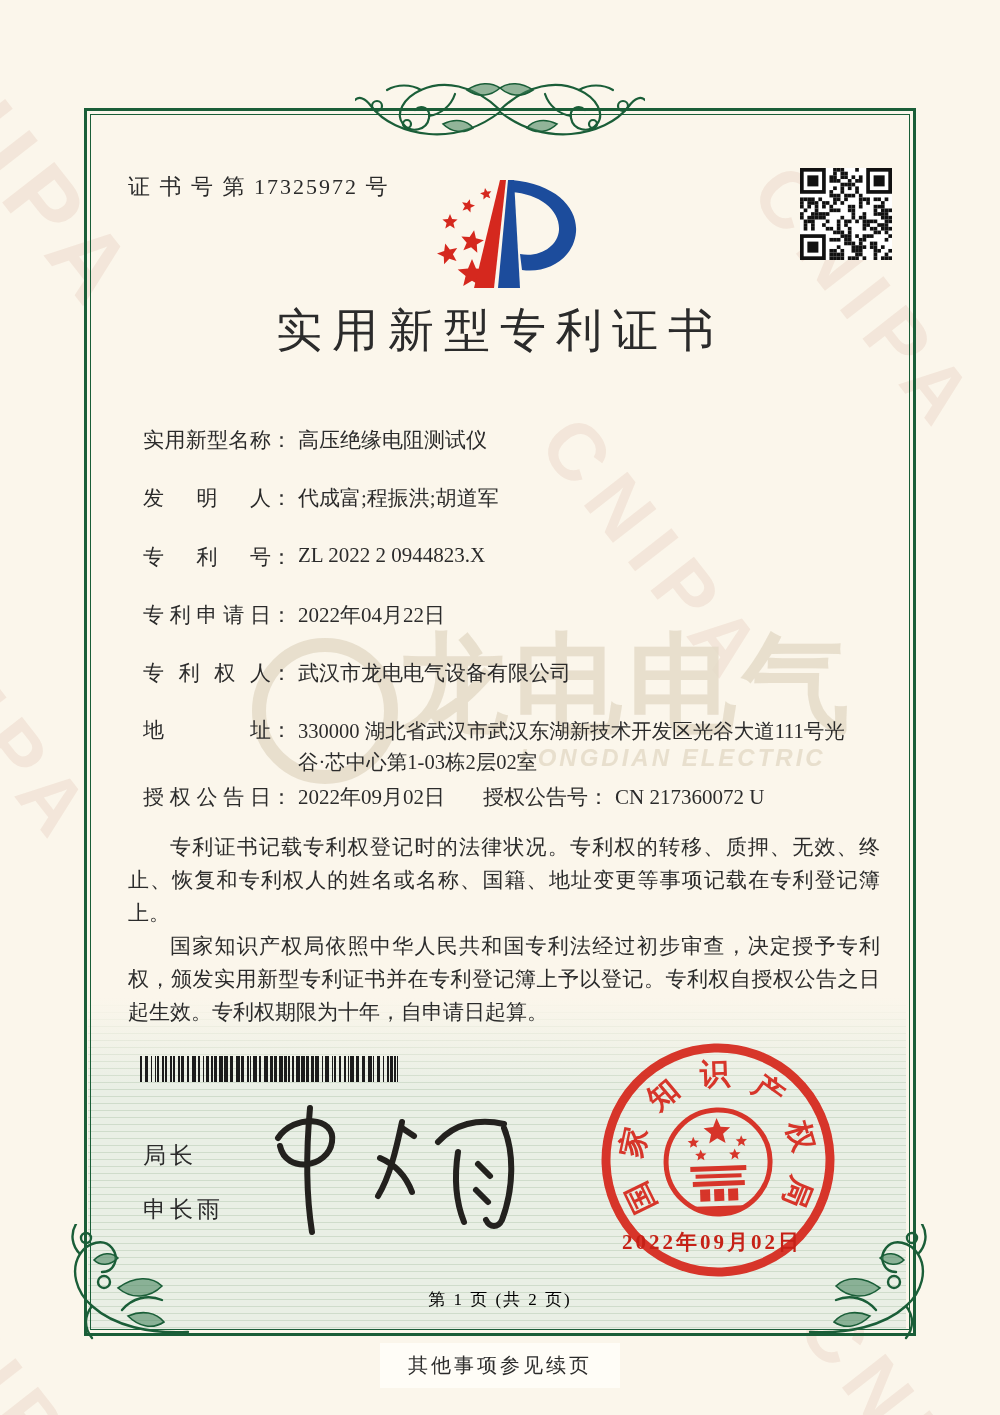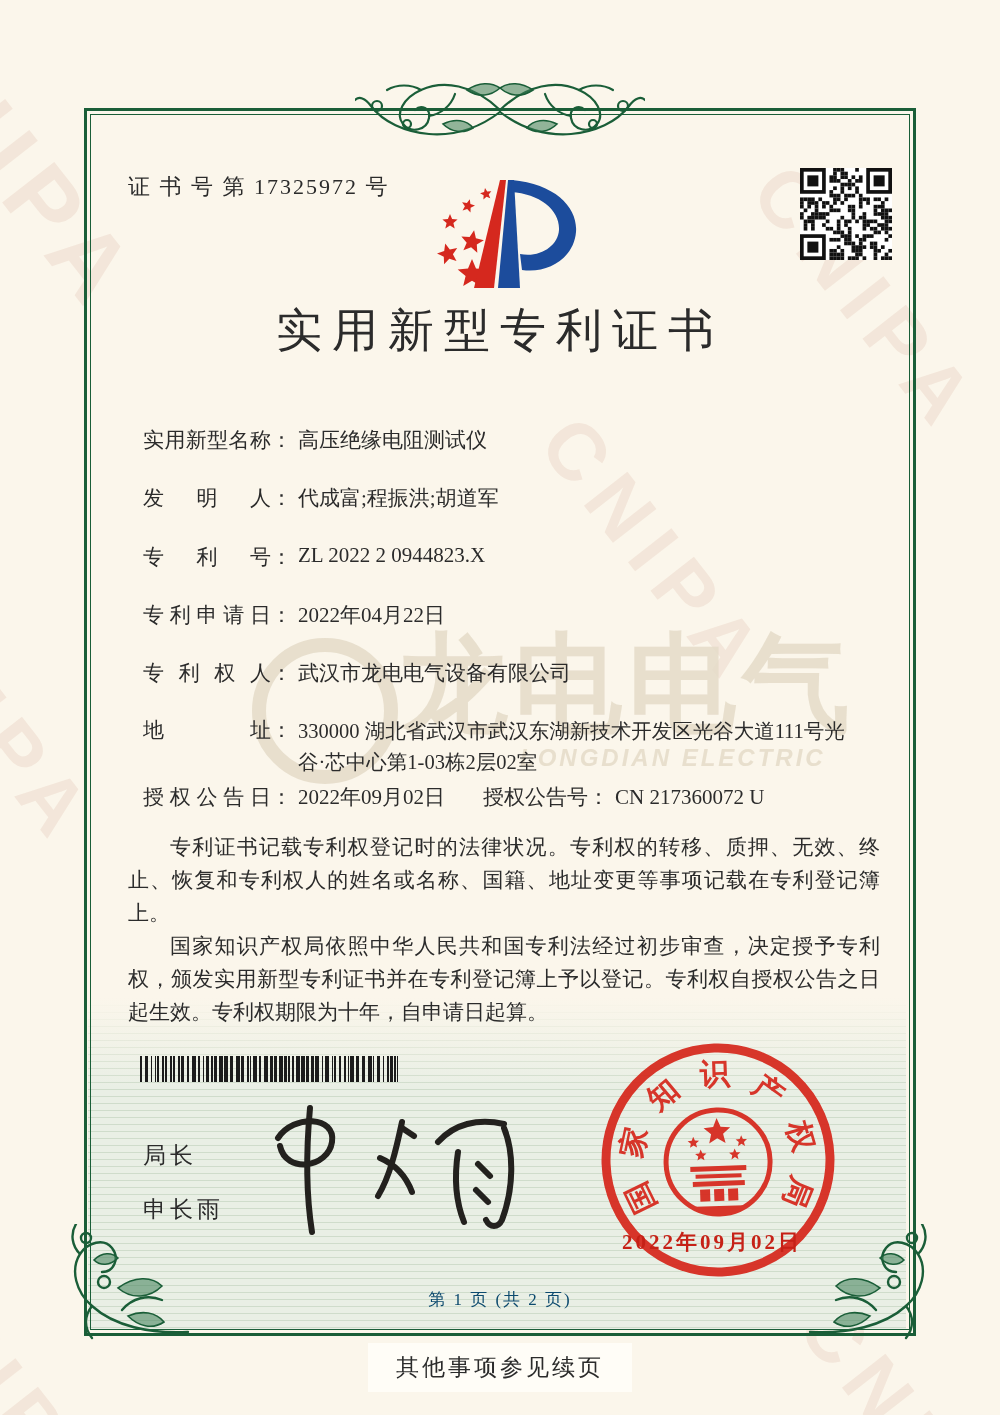--- a/index.html
+++ b/index.html
@@ -48,23 +48,23 @@
   .body-text p{margin:0;text-indent:2em;}
   
   .barcode{position:absolute;left:140px;top:1056px;z-index:2;}
   .sig-title{position:absolute;left:143px;top:1140px;font-size:23px;letter-spacing:4px;z-index:2;}
   .sig-name{position:absolute;left:143px;top:1194px;font-size:23px;letter-spacing:4px;z-index:2;}
   .signature{position:absolute;left:252px;top:1092px;z-index:2;}
   .seal{position:absolute;left:598px;top:1040px;z-index:3;opacity:.93;transform:rotate(-2deg);}
   .seal-date{position:absolute;left:622px;top:1228px;z-index:3;color:#c821166;
       color:#c62117;font-size:21px;letter-spacing:3px;font-weight:bold;z-index:3;}
   .page-num{position:absolute;left:0;right:0;top:1288px;text-align:center;font-size:17px;
-      letter-spacing:2px;z-index:2;color:#0c4a6e;}
+      letter-spacing:2px;z-index:2;color:#000000;}
   .foot-note{position:absolute;left:50%;transform:translateX(-50%);top:1343px;
-      background:#fffdf7;padding:9px 28px;font-size:23px;letter-spacing:3px;z-index:2;}
+      background:#fffdf7;padding:9px 28px;font-size:20px;letter-spacing:3px;z-index:2;}
   
   .orn{position:absolute;z-index:3;}
 </style>
 </head>
 <body>
 
 <div class="cert">
 
   <div class="wm" style="left:-60px;top:-20px;font-size:96px;">CNIPA</div>
   <div class="wm" style="left:806px;top:148px;font-size:80px;">CNIPA</div>

